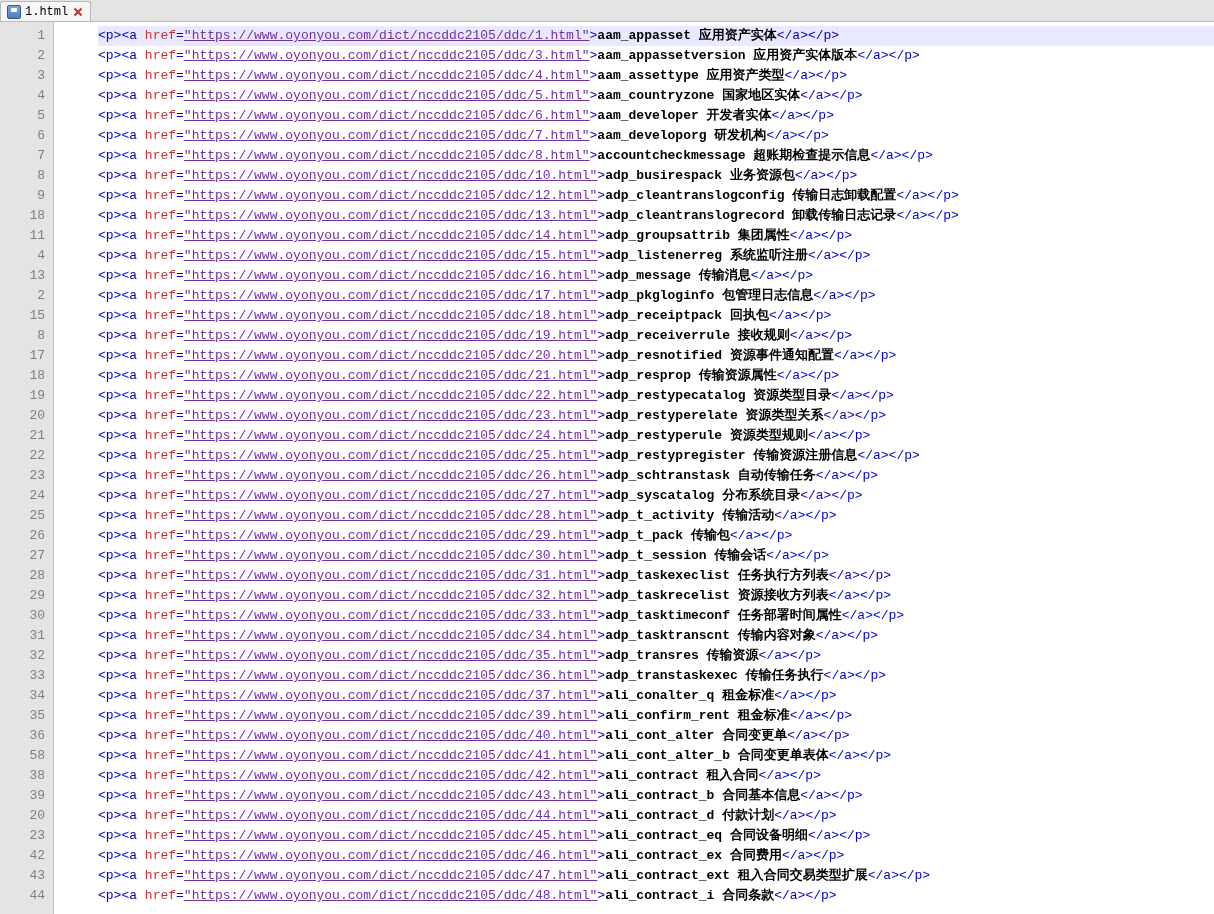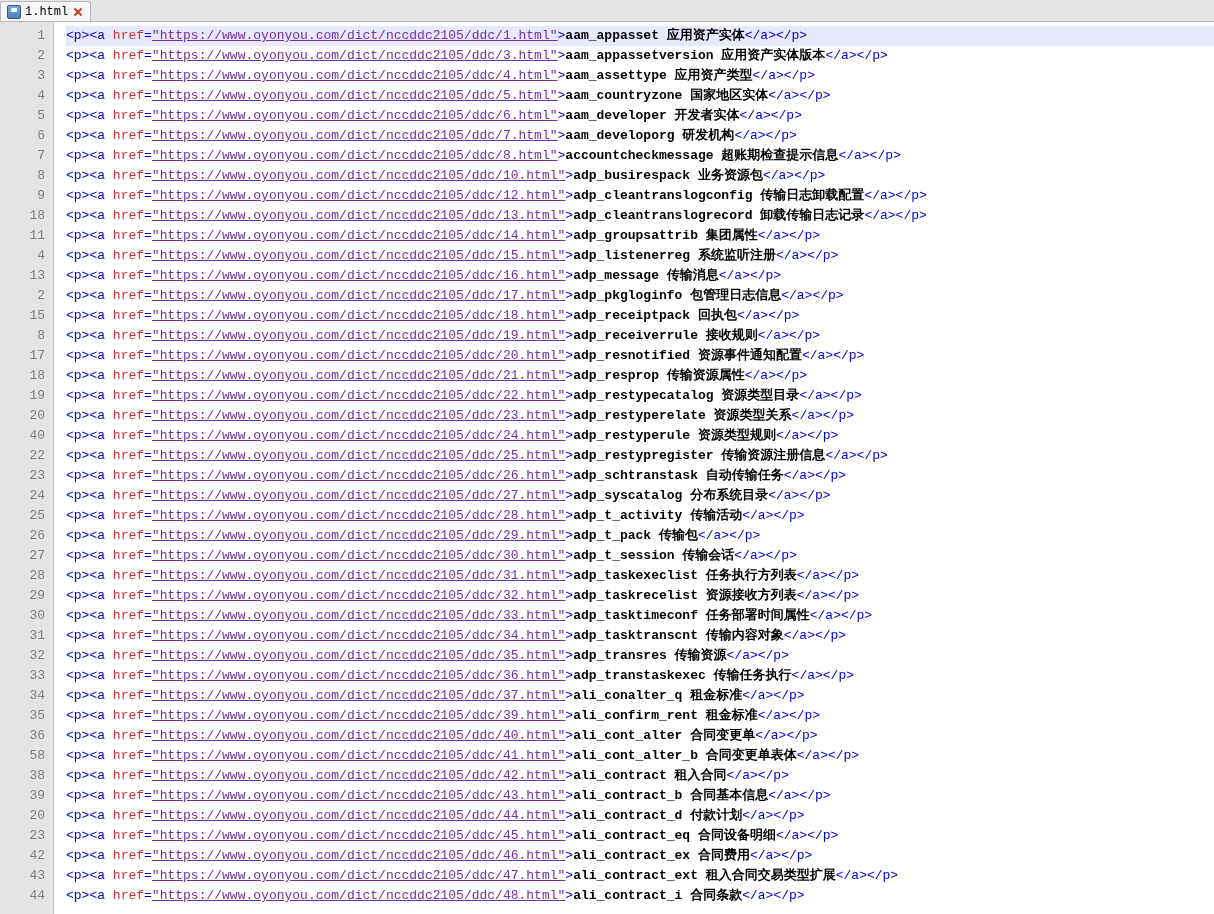--- a/index.html
+++ b/index.html
@@ -71,20 +71,21 @@
     line-height: 20px;
     user-select: none;
   }
   .code {
     flex: 1;
     padding: 4px 0 4px 12px;
     line-height: 20px;
     white-space: pre;
     overflow: hidden;
     color: #000;
+    margin-left: 32px;
   }
   .code .line.current {
     background: #e8e8ff;
     display: block;
   }
   .line { display:block; }
   .tag   { color: #0000cc; }
   .attr  { color: #cc3333; }
   .str   { color: #7030a0; text-decoration: underline; }
   .txt   { color: #000000; font-weight: bold; }
@@ -115,21 +116,21 @@
       <div>11</div>
       <div>4</div>
       <div>13</div>
       <div>2</div>
       <div>15</div>
       <div>8</div>
       <div>17</div>
       <div>18</div>
       <div>19</div>
       <div>20</div>
-      <div>40</div>
+      <div>21</div>
       <div>22</div>
       <div>23</div>
       <div>24</div>
       <div>25</div>
       <div>26</div>
       <div>27</div>
       <div>28</div>
       <div>29</div>
       <div>30</div>
       <div>31</div>

